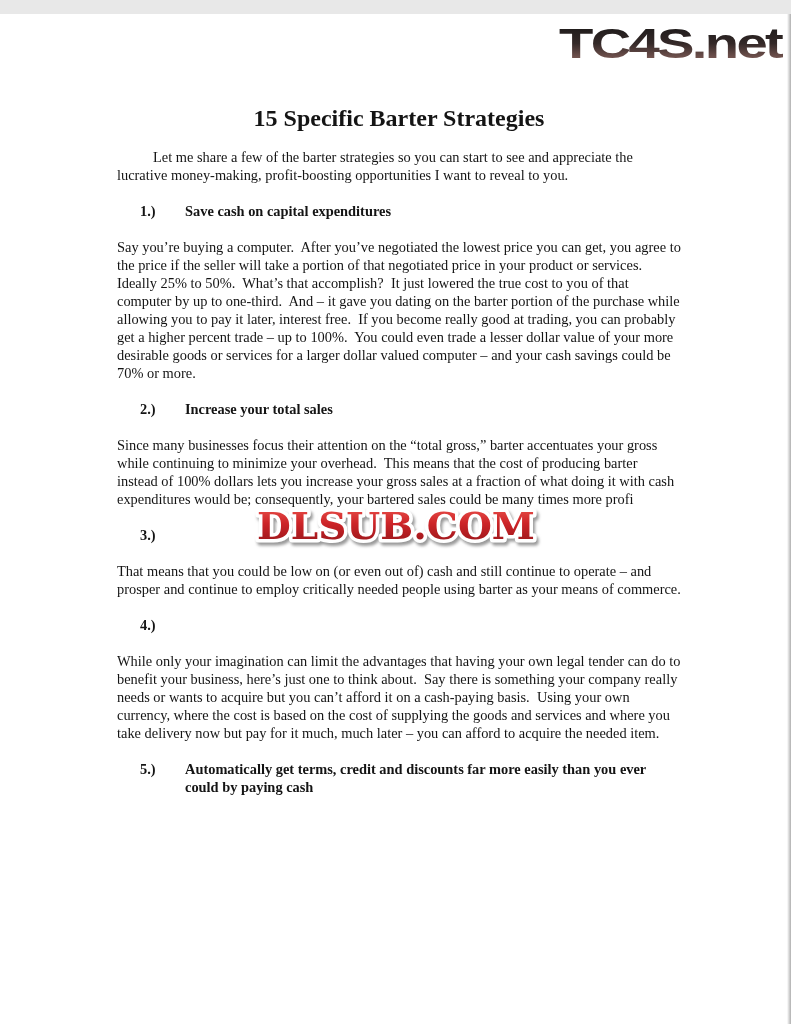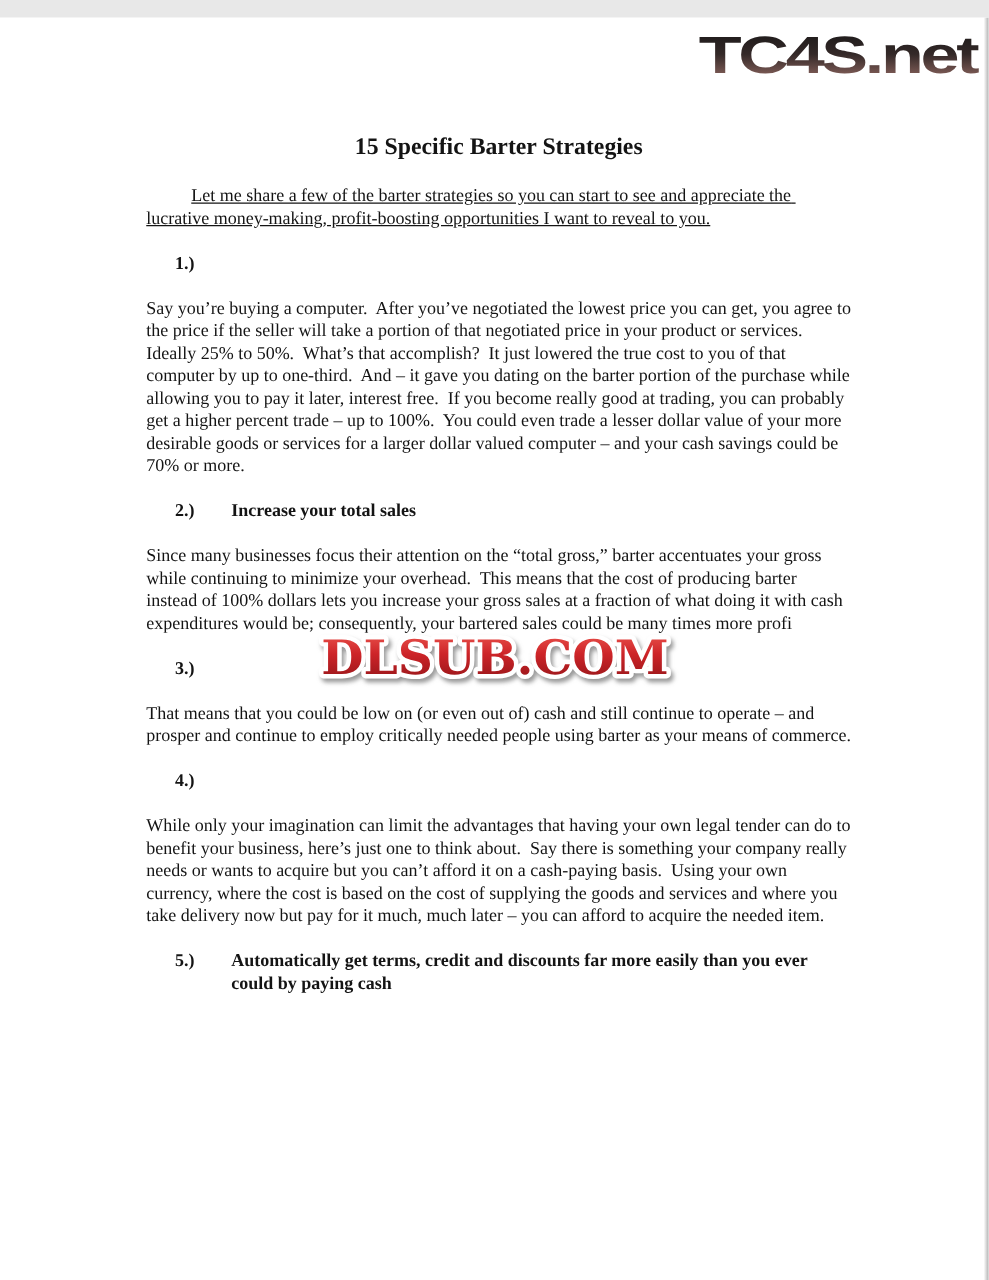--- a/index.html
+++ b/index.html
@@ -16,24 +16,24 @@
     position:absolute;top:0;right:0;width:4px;height:100%;
     background:linear-gradient(to right, rgba(120,120,120,0) 0%, rgba(110,110,110,0.55) 100%);
     pointer-events:none;
   }
   .tc4s-logo{position:absolute;top:2px;right:6px;}
   .content{
     position:absolute;left:117px;top:93px;width:564px;
     font-size:14.4px;line-height:18px;
   }
   .doc-title{
-    font-size:19px;line-height:22px;font-weight:bold;
+    font-size:24px;line-height:22px;font-weight:bold;
     text-align:center;margin:0 0 19px 0;
   }
-  .intro{margin:0 0 18px 0;text-indent:36px;white-space:pre-wrap;text-decoration:underline;}
+  .intro{margin:0 0 18px 0;text-indent:36px;white-space:pre-wrap;}
   .body-para{margin:18px 0;white-space:pre-wrap;}
   .item-heading{
     display:flex;margin:18px 0;padding-left:23px;font-weight:bold;
   }
   .item-heading .num{flex:none;width:45px;}
   .item-heading .htext{white-space:pre-wrap;}
   .dlsub-watermark{
     position:absolute;top:484px;left:50%;transform:translateX(-50%);
     filter:drop-shadow(2px 3px 1.5px rgba(70,70,70,0.55));
   }
@@ -62,20 +62,21 @@
   </div>
 
   <div class="content">
 
     <h1 class="doc-title">15 Specific Barter Strategies</h1>
 
     <p class="intro">Let me share a few of the barter strategies so you can start to see and appreciate the lucrative money-making, profit-boosting opportunities I want to reveal to you.</p>
 
     <div class="item-heading">
       <span class="num">1.)</span>
+      <span class="htext">Save cash on capital expenditures</span>
     </div>
     <p class="body-para">Say you’re buying a computer.  After you’ve negotiated the lowest price you can get, you agree to the price if the seller will take a portion of that negotiated price in your product or services.  Ideally 25% to 50%.  What’s that accomplish?  It just lowered the true cost to you of that computer by up to one-third.  And – it gave you dating on the barter portion of the purchase while allowing you to pay it later, interest free.  If you become really good at trading, you can probably get a higher percent trade – up to 100%.  You could even trade a lesser dollar value of your more desirable goods or services for a larger dollar valued computer – and your cash savings could be 70% or more.</p>
 
     <div class="item-heading">
       <span class="num">2.)</span>
       <span class="htext">Increase your total sales</span>
     </div>
     <p class="body-para">Since many businesses focus their attention on the “total gross,” barter accentuates your gross while continuing to minimize your overhead.  This means that the cost of producing barter instead of 100% dollars lets you increase your gross sales at a fraction of what doing it with cash expenditures would be; consequently, your bartered sales could be many times more profi</p>
 
     <div class="item-heading">

